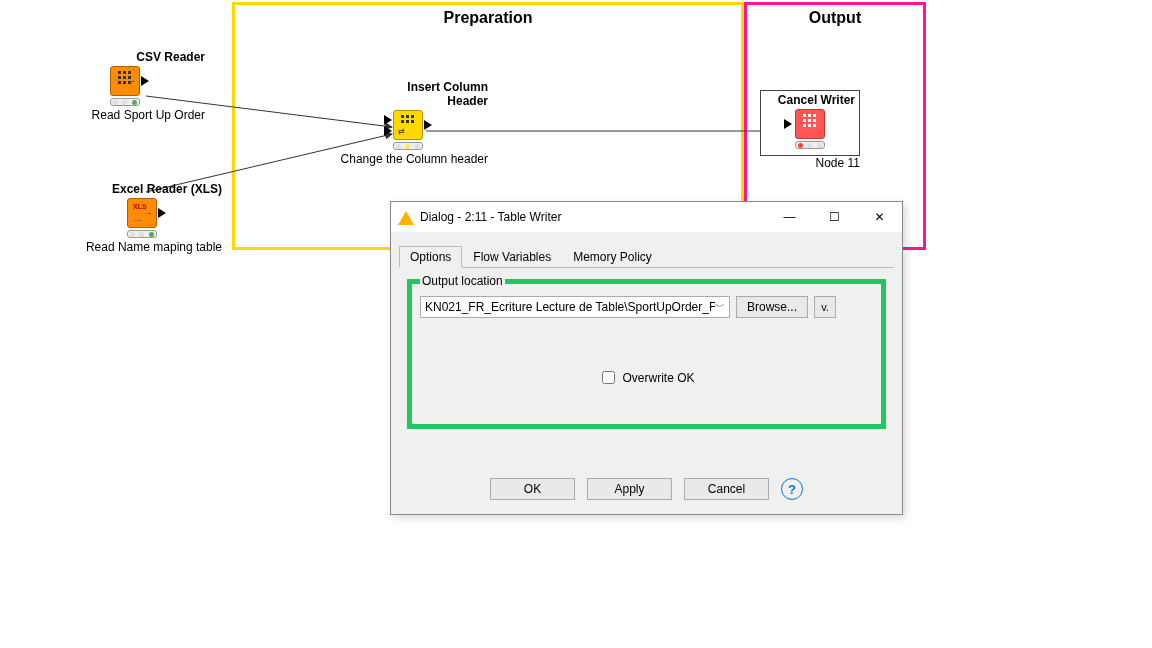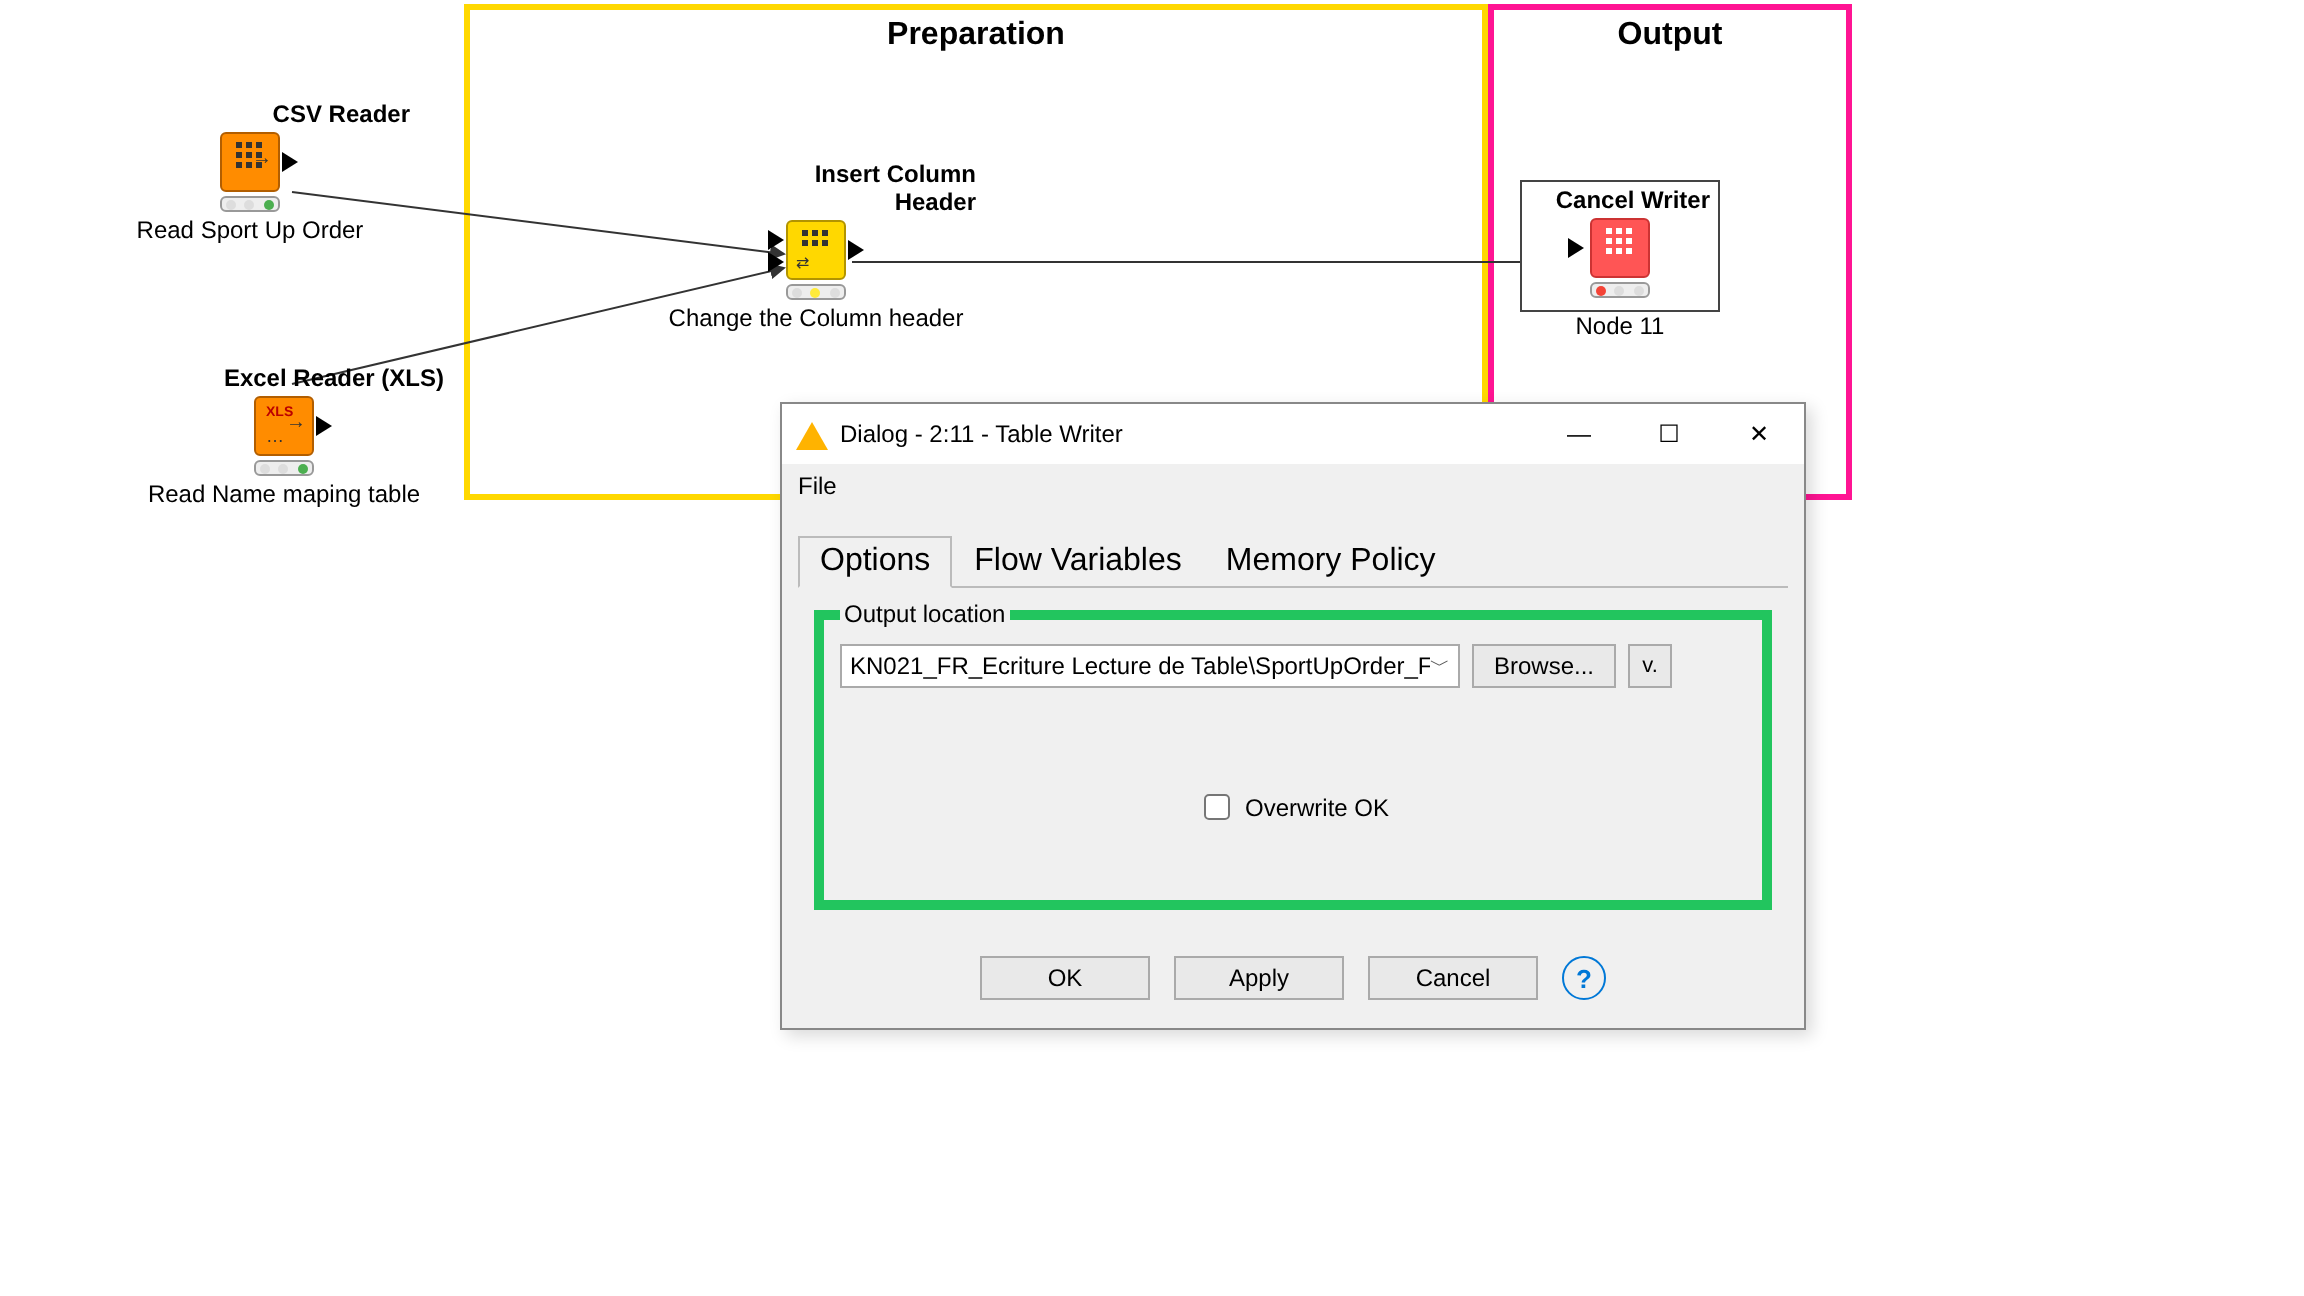--- a/index.html
+++ b/index.html
@@ -3,21 +3,21 @@
 <meta charset="utf-8">
 <style>
   * { box-sizing: border-box; }
   body { margin: 0; font-family: Arial, sans-serif; font-size: 12px; width: 1152px; height: 648px; background: #fff; position: relative; overflow: hidden; }
   .workspace { position: relative; width: 1152px; height: 648px; }
 
   .sect { position: absolute; top: 2px; height: 248px; border: 3px solid; background: #fff; }
   .sect-title { font-weight: bold; font-size: 16px; text-align: center; margin-top: 4px; }
 
   .node-label-top { font-weight: bold; font-size: 12px; text-align: right; }
-  .node-label-bot { font-size: 12px; text-align: center; }
+  .node-label-bot { font-size: 12px; text-align: right; }
 
   .node-icon { width: 30px; height: 30px; border-radius: 3px; position: relative; margin: 2px auto; }
   .node-icon.orange { background: #ff8c00; border: 1px solid #b25e00; }
   .node-icon.yellow { background: #ffd800; border: 1px solid #b29400; }
   .node-icon.red-ish { background: #ff5555; border: 1px solid #cc3333; }
   .grid-mini { position:absolute; left:7px; top:4px; width:14px; height:14px; }
   .grid-mini .cell { position:absolute; width:3px; height:3px; background:#333; }
   .xls-txt { position:absolute; left:5px; top:4px; font-size:7px; font-weight:bold; color:#b00; }
   .arr { position:absolute; right:3px; top:7px; font-size:10px; color:#333; }
 
@@ -34,21 +34,21 @@
   
   .dialog { position:absolute; left: 390px; top: 201px; width: 513px; height: 314px; background: #f0f0f0; border: 1px solid #888; box-shadow: 3px 3px 8px rgba(0,0,0,0.15); }
   .titlebar { height: 30px; background:#fff; display:flex; align-items:center; padding-left:7px; }
   .titlebar .ico { width:16px; height:16px; margin-right:6px; position:relative; }
   .titlebar .ico::before { content:''; position:absolute; left:0; bottom:0; border-left:8px solid transparent; border-right:8px solid transparent; border-bottom:14px solid #ffb300; }
   .titlebar .title { flex:1; font-size:12px; }
   .winbtn { width:45px; height:30px; display:flex; align-items:center; justify-content:center; font-family:'Segoe UI', sans-serif; font-size:12px; }
   .menubar { padding: 4px 8px; font-size:12px; background:#f0f0f0; }
 
   .tabstrip { margin: 14px 8px 0; display:flex; border-bottom:1px solid #bbb; }
-  .tab { padding: 3px 10px; font-size:16px; border:1px solid transparent; border-bottom:none; margin-bottom:-1px; }
+  .tab { padding: 3px 10px; font-size:12px; border:1px solid transparent; border-bottom:none; margin-bottom:-1px; }
   .tab.active { background:#f0f0f0; border-color:#bbb; border-bottom:1px solid #f0f0f0; }
 
   .panel { margin: 0 8px; background:#f0f0f0; padding: 6px; }
   fieldset { border:5px solid #22c55e; padding: 8px; }
   legend { font-size:12px; padding:0 2px; }
 
   .combo { height:22px; border:1px solid #aaa; background:#fff; padding:0 4px; font-size:12px; width: 310px; display:inline-flex; align-items:center; justify-content:space-between; }
   .combo span.arrow { font-size:10px; color:#555; }
   .btn { height:22px; border:1px solid #aaa; background:#e9e9e9; padding:0 10px; font-size:12px; display:inline-flex; align-items:center; }
   .varbtn { width:22px; height:22px; border:1px solid #aaa; background:#e9e9e9; display:inline-flex; align-items:center; justify-content:center; }
@@ -180,23 +180,20 @@
   </div>
 
   <div class="dialog">
     <div class="titlebar">
       <div class="ico"></div>
       <div class="title">Dialog - 2:11 - Table Writer</div>
       <div class="winbtn">—</div>
       <div class="winbtn">☐</div>
       <div class="winbtn">✕</div>
     </div>
-    <div class="menubar">
-      <span>File</span>
-    </div>
     <div class="tabstrip">
       <div class="tab active">Options</div>
       <div class="tab">Flow Variables</div>
       <div class="tab">Memory Policy</div>
     </div>
     <div class="panel">
       <fieldset style="height:155px;">
         <legend>Output location</legend>
         <div class="row">
           <div class="combo">

